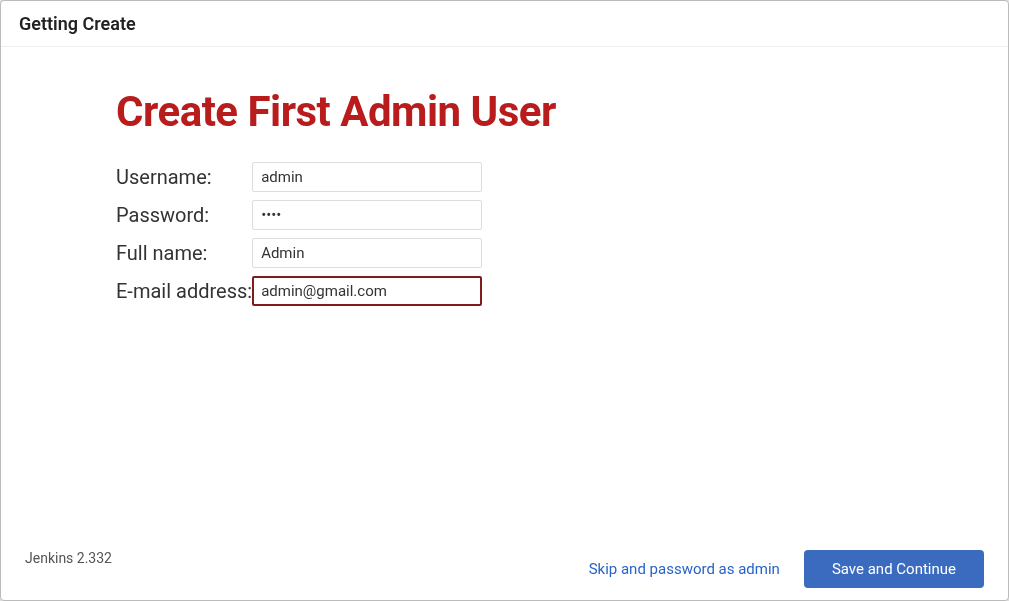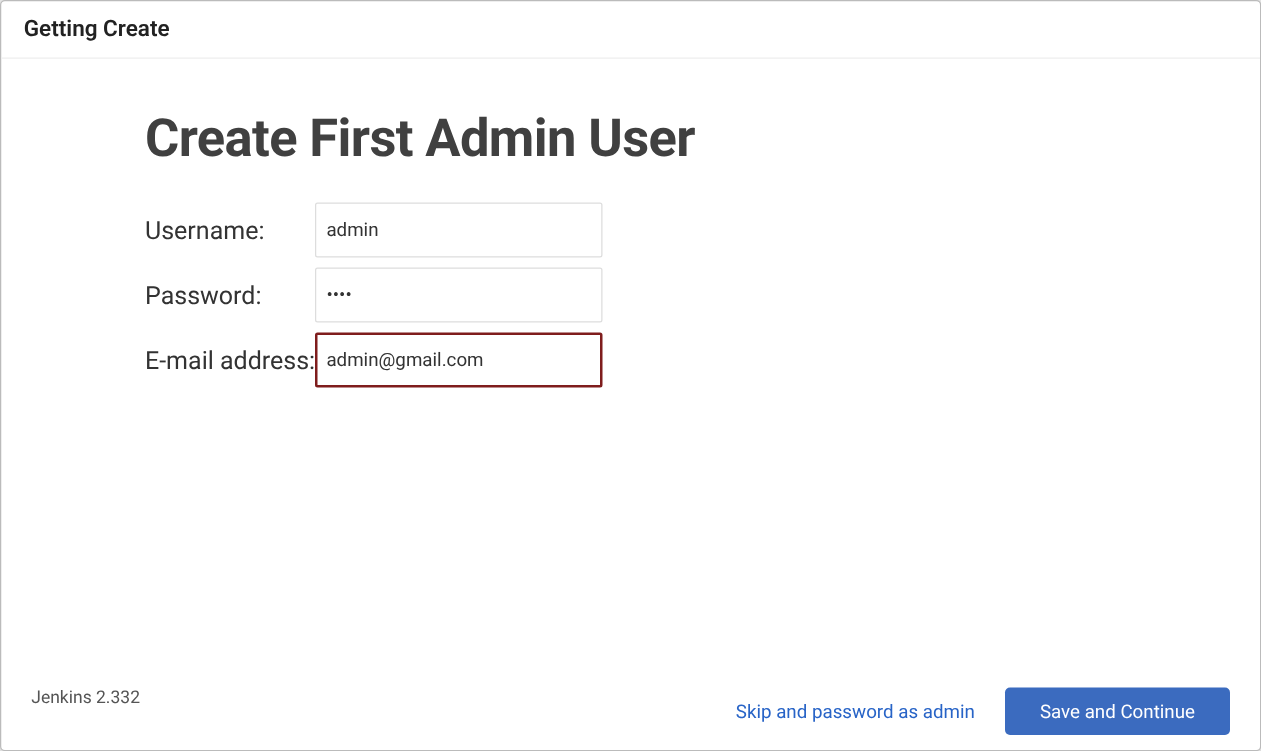--- a/index.html
+++ b/index.html
@@ -33,42 +33,42 @@
       border-bottom: 1px solid #eee;
     }
     .modal-body {
       flex: 1;
       padding: 40px 100px 20px 115px;
       overflow: auto;
     }
     .main-heading {
       font-size: 42px;
       font-weight: 700;
-      color: #404040;
+      color: #b91c1c;
       margin-bottom: 18px;
       letter-spacing: -0.5px;
     }
     .form-table {
       border-collapse: separate;
       border-spacing: 0 8px;
     }
     .form-row td {
       vertical-align: middle;
       padding: 0;
     }
     .form-label {
       font-size: 20px;
       color: #333;
       padding-right: 12px;
       white-space: nowrap;
       width: 125px;
     }
     .form-input {
       width: 230px;
-      height: 44px;
+      height: 30px;
       padding: 4px 8px;
       font-size: 15px;
       color: #333;
       border: 1px solid #ddd;
       border-radius: 2px;
       outline: none;
       font-family: inherit;
     }
     .form-input.focused {
       border: 2px solid #7f1d1d;
@@ -127,20 +127,26 @@
           <input type="text" class="form-input" value="admin" style="">
         </td>
       </tr>
       <tr class="form-row">
         <td class="form-label">Password:</td>
         <td>
           <input type="text" class="form-input" value="••••" style="">
         </td>
       </tr>
       <tr class="form-row">
+        <td class="form-label">Full name:</td>
+        <td>
+          <input type="text" class="form-input" value="Admin" style="">
+        </td>
+      </tr>
+      <tr class="form-row">
         <td class="form-label">E-mail address:</td>
         <td>
           <input type="text" class="form-input focused" value="admin@gmail.com" style="">
         </td>
       </tr>
     </tbody>
       </table>
   </div>
 
   <div class="modal-footer">

